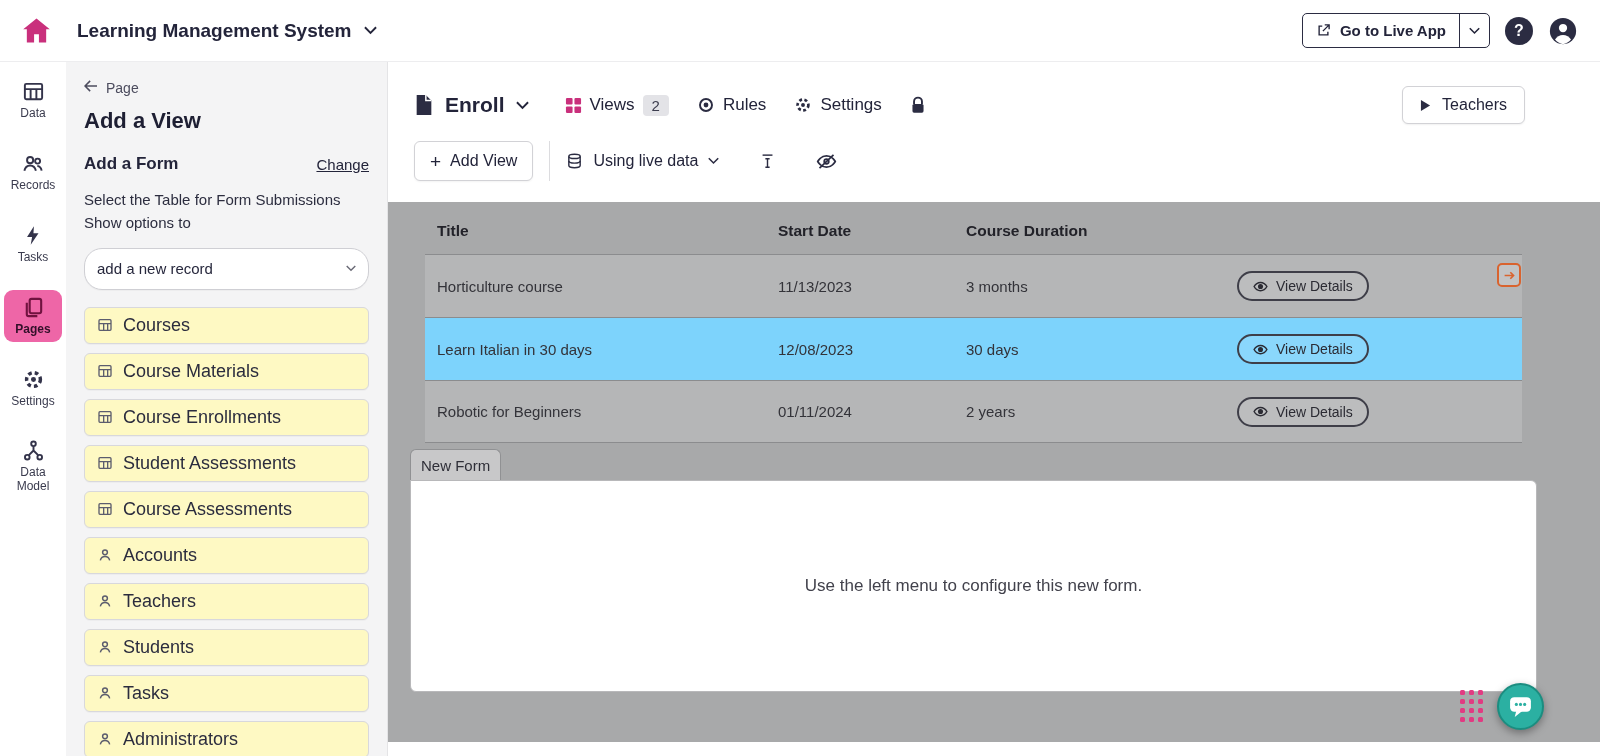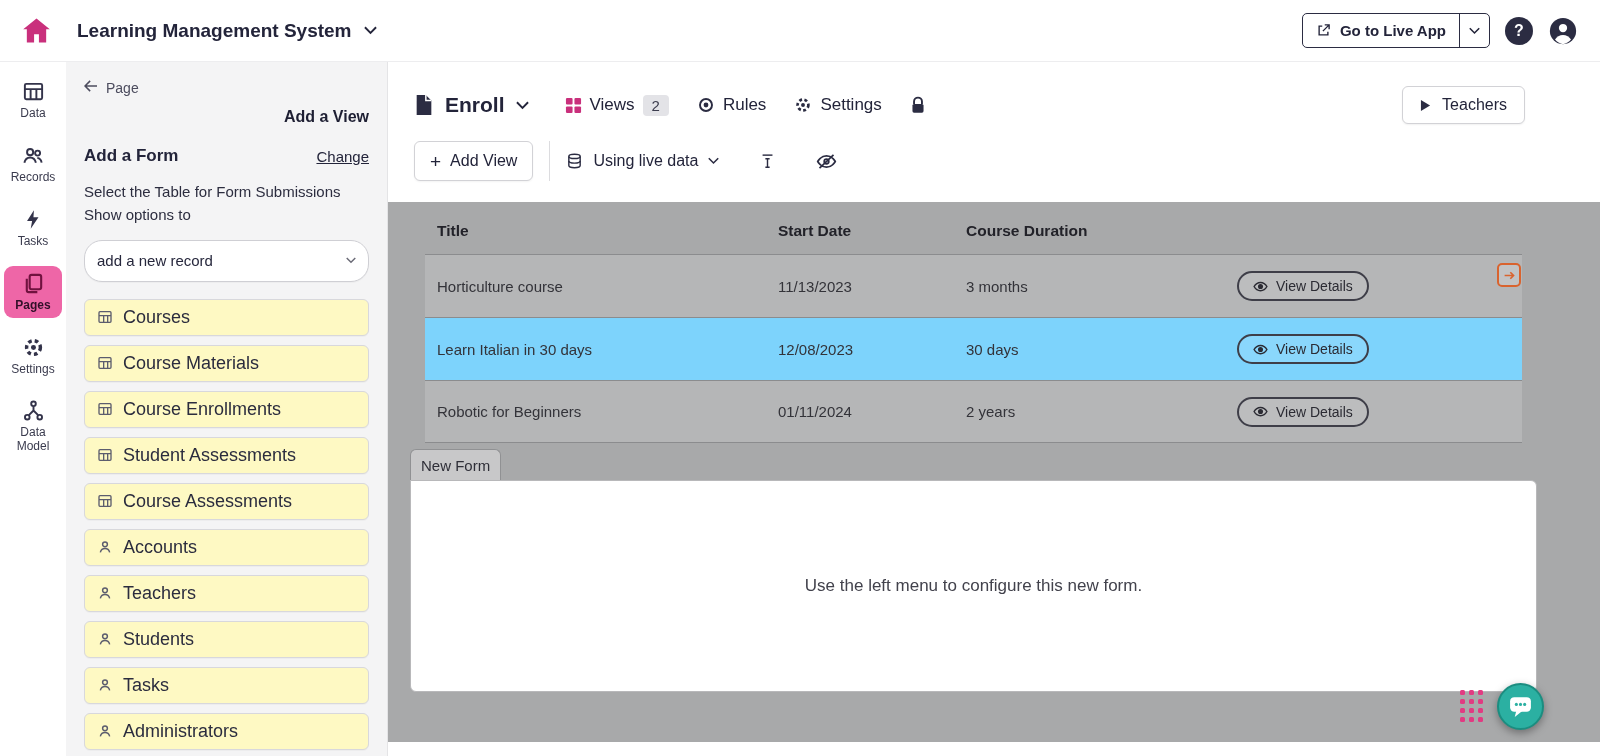--- a/index.html
+++ b/index.html
@@ -16,30 +16,30 @@
   .live-btn { display:flex; align-items:stretch; border:1.6px solid #2b2c42; border-radius:5px; background:#fff; height:35px; overflow:hidden; }
   .live-main { display:flex; align-items:center; gap:9px; padding:0 13px; font-size:15px; font-weight:700; color:#23243a; }
   .live-caret { display:flex; align-items:center; padding:0 9px; border-left:1.6px solid #2b2c42; cursor:pointer; }
   .help-circle { width:28px; height:28px; border-radius:50%; background:#2b2c42; color:#fff; display:flex; align-items:center; justify-content:center; font-size:16px; font-weight:700; cursor:pointer; }
   .avatar-btn { display:flex; align-items:center; cursor:pointer; }
 
   
   .body-row { display:flex; height:694px; }
 
   
-  .rail { width:66px; background:#fff; display:flex; flex-direction:column; align-items:center; padding-top:12px; gap:12px; flex:none; }
+  .rail { width:66px; background:#fff; display:flex; flex-direction:column; align-items:center; padding-top:12px; gap:20px; flex:none; }
   .rail-item { width:58px; min-height:52px; display:flex; flex-direction:column; align-items:center; justify-content:center; gap:4px; border-radius:9px; padding:5px 0; cursor:pointer; }
   .rail-item .lbl { font-size:12px; color:#3a3b4e; text-align:center; line-height:1.15; }
   .rail-item.active { background:#ee66a7; }
   .rail-item.active .lbl { color:#321029; font-weight:700; }
 
   
   .panel { width:322px; background:#f4f4f5; border-right:1px solid #e4e4e6; padding:18px 18px 0; flex:none; overflow:hidden; }
   .back-link { display:flex; align-items:flex-start; gap:8px; font-size:14px; color:#4c4c5e; cursor:pointer; }
-  .panel-title { font-size:16px; font-weight:700; color:#1e1f33; margin:12px 0 20px;text-align:right; }
+  .panel-title { font-size:22px; font-weight:700; color:#1e1f33; margin:12px 0 20px; }
   .section-row { display:flex; align-items:center; justify-content:space-between; margin-bottom:14px; }
   .section-title { font-size:17px; font-weight:700; color:#23243a; }
   .change-link { font-size:15px; color:#23243a; text-decoration:underline; cursor:pointer; }
   .helper { font-size:15px; color:#2c2d3f; line-height:1.55; }
   .dropdown { margin:13px 0 17px; background:#fff; border:1px solid #cfcfd4; border-radius:18px; height:42px; display:flex; align-items:center; justify-content:space-between; padding:0 12px; font-size:15px; color:#26273c; cursor:pointer; box-shadow:0 1px 1px rgba(0,0,0,.03); }
   .tbl-btn { width:100%; background:#fef9c3; border:1px solid #d8d8dc; border-radius:6px; height:37px; display:flex; align-items:center; gap:10px; padding:0 12px; margin-bottom:9px; font-size:18px; color:#2b2c3e; text-align:left; box-shadow:0 1px 1px rgba(0,0,0,.03); }
   .tbl-btn svg { flex:none; }
 
   
   .main { flex:1; min-width:0; background:#fff; display:flex; flex-direction:column; padding-bottom:14px; }

